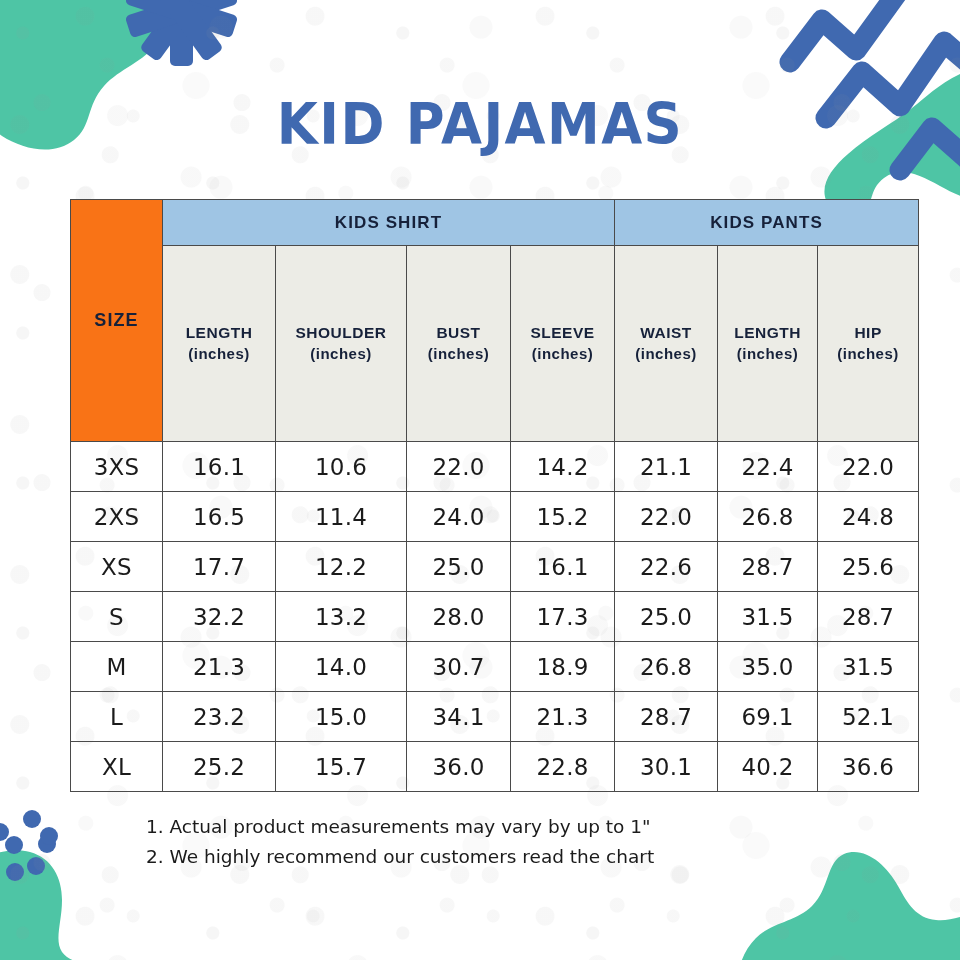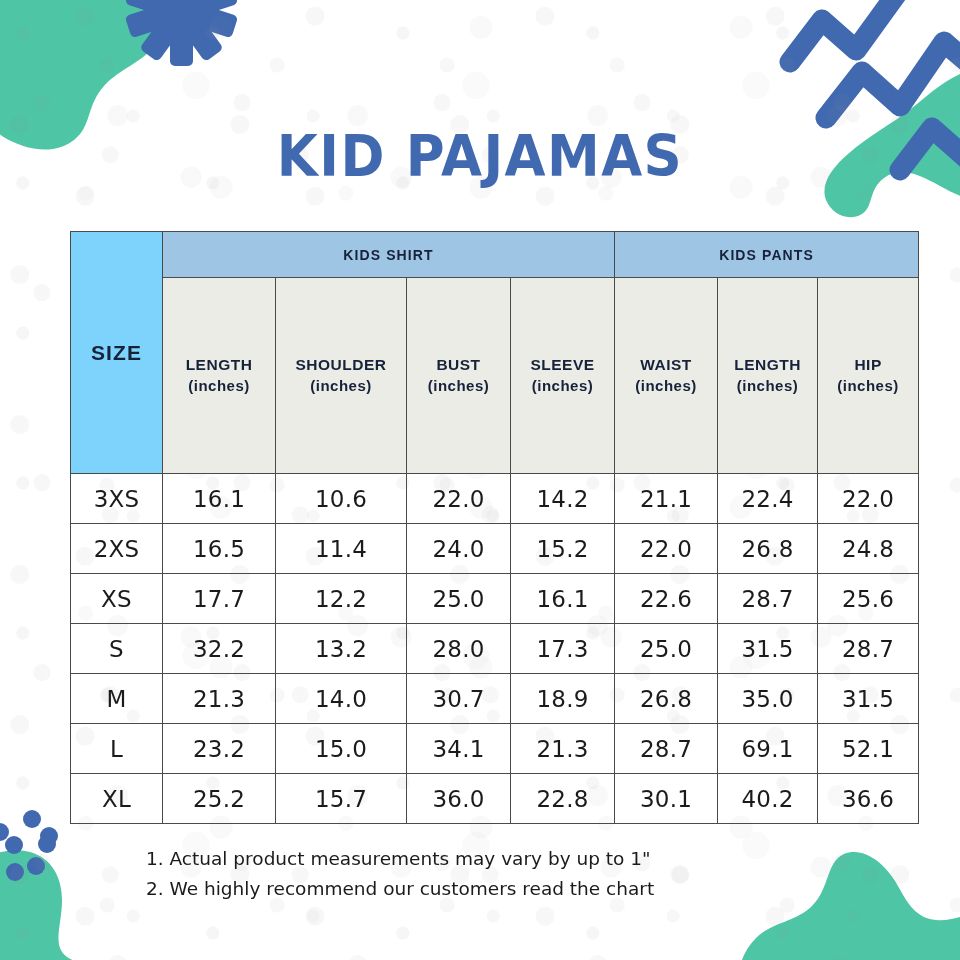--- a/index.html
+++ b/index.html
@@ -47,21 +47,20 @@
                      200px 190px, 240px 170px, 180px 200px, 220px 150px,
                      260px 210px, 190px 180px, 210px 230px, 280px 190px;
   }
 
   
   #content {
     position: relative;
     z-index: 3;
     width: 960px;
     height: 764px;
-    margin-top: 32px;
   }
 
   #page-title {
     position: absolute;
     top: 96px;
     left: 0;
     width: 960px;
     text-align: center;
     font-family: "DejaVu Sans", sans-serif;
     font-size: 57px;
@@ -90,30 +89,30 @@
   table.size-chart th {
     border: 1px solid #4a4a4a;
     text-align: center;
     vertical-align: middle;
     padding: 0;
   }
 
   .grp-head {
     background: #9fc5e4;
     color: #16213a;
-    font-size: 14px;
+    font-size: 17px;
     font-weight: 700;
     letter-spacing: 1.1px;
     height: 45px;
     font-family: "Liberation Sans", sans-serif;
   }
   .size-head {
-    background: #7dd3fc;
+    background: #f97316;
     color: #16213a;
-    font-size: 21px;
+    font-size: 18px;
     font-weight: 700;
     letter-spacing: 1.1px;
     font-family: "Liberation Sans", sans-serif;
   }
   .col-head {
     background: #ecece6;
     color: #16213a;
     font-size: 15.5px;
     font-weight: 700;
     letter-spacing: .5px;

